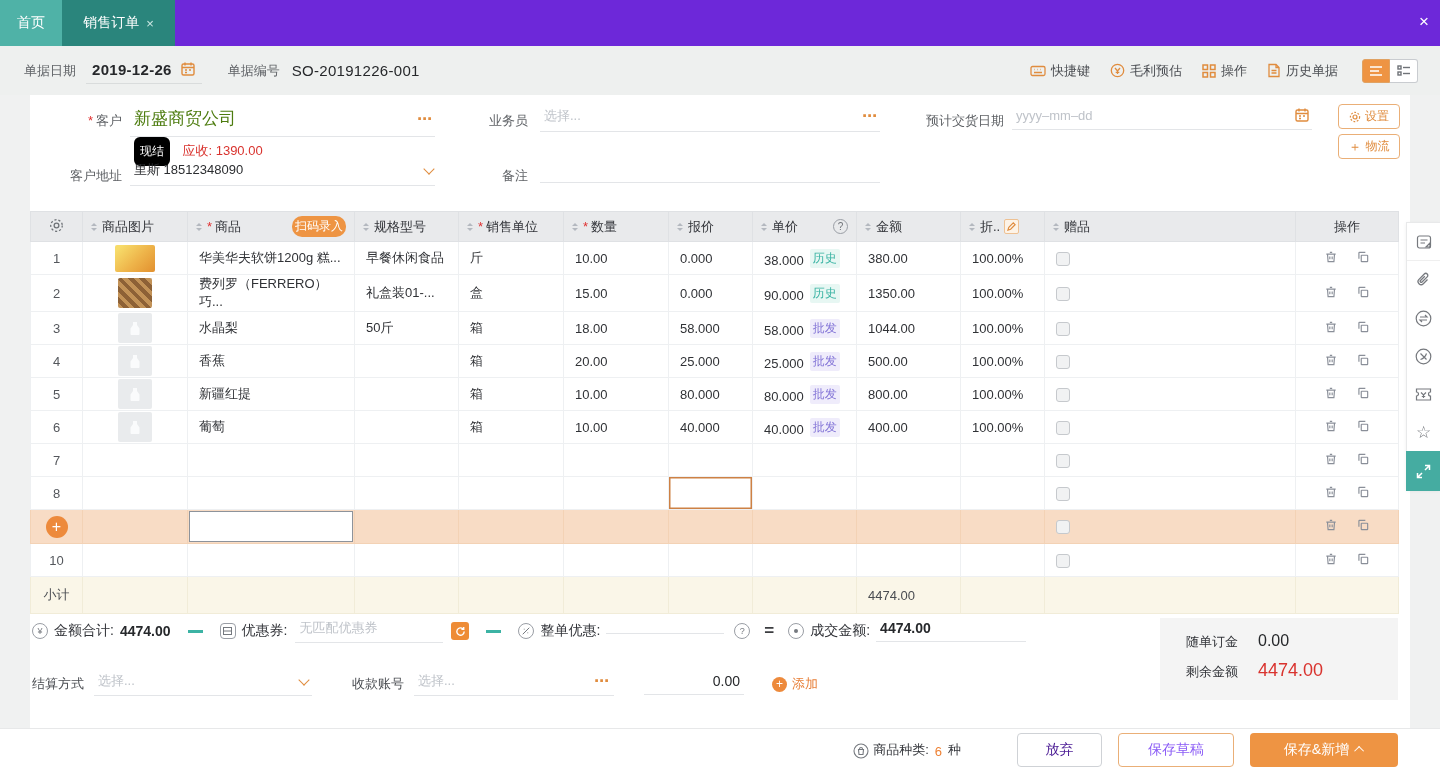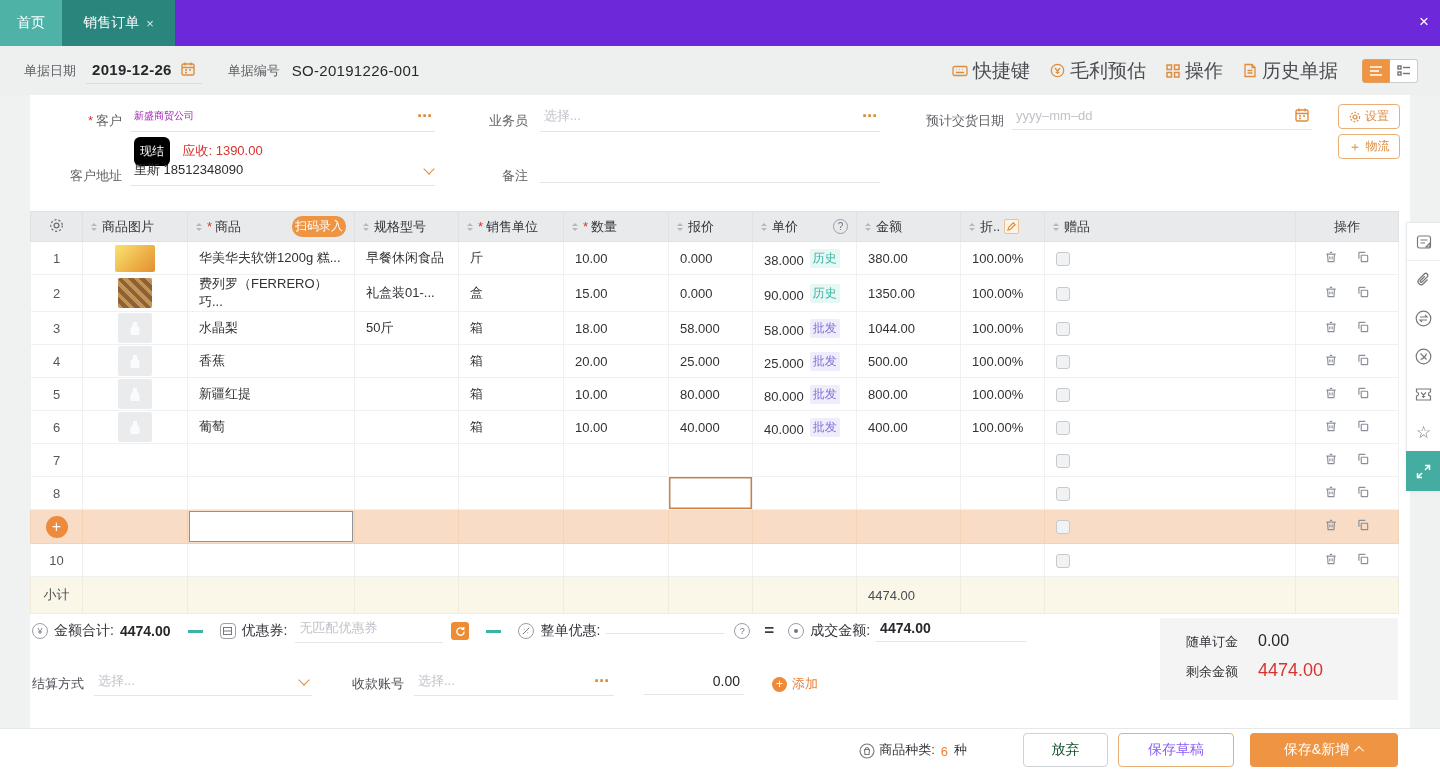--- a/index.html
+++ b/index.html
@@ -14,21 +14,21 @@
   .tab-close { font-size:13px; color:#cfe9e5; }
   .win-close { position:absolute; right:11px; top:12px; color:#fff; font-size:17px; line-height:20px; cursor:pointer; }
 
   
   .docbar { position:absolute; top:46px; left:0; width:100%; height:49px; background:#eef0ef; display:flex; align-items:center; padding:0 22px 0 24px; }
   .lbl { color:#5f6266; font-size:13px; }
   .docbar .field-date { display:flex; align-items:center; gap:8px; border-bottom:1px solid #d9dcdc; padding:3px 6px 5px 6px; margin:0 26px 0 10px; cursor:pointer; }
   .docbar .val { color:#26282b; font-size:15px; font-weight:bold; letter-spacing:.3px; }
   .doc-no { color:#26282b; font-size:15px; margin-left:12px; letter-spacing:.3px; }
   .doc-tools { margin-left:auto; display:flex; align-items:center; gap:20px; }
-  .tool { display:flex; align-items:center; gap:5px; font-size:19px; color:#4a4d52; cursor:pointer; }
+  .tool { display:flex; align-items:center; gap:5px; font-size:13px; color:#4a4d52; cursor:pointer; }
   .view-toggle { display:flex; margin-left:4px; }
   .vt-btn { width:28px; height:24px; display:flex; align-items:center; justify-content:center; cursor:pointer; border:1px solid #e0a263; }
   .vt-list { background:#ee9443; border-radius:3px 0 0 3px; }
   .vt-card { background:#fff; border:1px solid #c9ccd0; border-left:none; border-radius:0 3px 3px 0; }
 
   
   .main { position:absolute; top:95px; left:30px; width:1380px; height:633px; background:#fff; }
 
   
   .form-label { position:absolute; font-size:13px; color:#5f6266; text-align:right; }
@@ -92,21 +92,21 @@
   .dep-row { display:flex; align-items:baseline; margin-bottom:9px; }
   .dep-row .lbl { width:72px; font-size:13px; color:#33353a; }
   .dep-val { font-size:16px; color:#26282b; }
   .dep-val-red { font-size:18px; color:#d9332e; }
 
   
   .footer { position:absolute; left:0; bottom:0; width:100%; height:42px; background:#fff; border-top:1px solid #e7e8e9; display:flex; align-items:center; justify-content:flex-end; padding-right:42px; }
   .cat { display:flex; align-items:flex-end; gap:4px; font-size:13px; color:#33353a; margin-right:56px; }
   .cat .cnt { color:#ee8033; margin:0 2px; }
   .btn { height:34px; border-radius:4px; font-size:14px; display:flex; align-items:center; justify-content:center; cursor:pointer; }
-  .btn-plain { width:85px; background:#fff; border:1px solid #cfd2d6; color:#14532d; margin-right:10px; }
+  .btn-plain { width:85px; background:#fff; border:1px solid #cfd2d6; color:#4c1d95; margin-right:16px; }
   .btn-outline { width:116px; background:#fff; border:1px solid #eaaf77; color:#8b5cf6; margin-right:16px; }
   .btn-primary { width:148px; background:#ee9443; border:none; color:#fff; gap:8px; }
   .chev-up { width:7px; height:7px; border-left:1.5px solid #fff; border-top:1.5px solid #fff; transform:rotate(45deg) translateY(2px); }
 
   
   .rtool { position:absolute; right:0; top:222px; width:34px; height:268px; background:#fff; border:1px solid #e8e9ea; border-right:none; box-shadow:0 1px 4px rgba(0,0,0,.06); }
   .rslot { width:33px; height:38px; display:flex; align-items:center; justify-content:center; cursor:pointer; }
   .rslot-sep { border-bottom:1px solid #efefef; }
   .rslot-expand { width:34px; height:40px; background:#45aca1; margin-left:-1px; }
   .star-g { font-size:17px; color:#76797e; line-height:1; }
@@ -195,21 +195,21 @@
             </svg>
           </span>
       </span>
     </div>
   </div>
 
   <div class="main">
 
     <div class="form-label" style="left:26px;top:17px;width:66px;"><span class="req">*</span><span>客户</span></div>
     <div class="ufield" style="left:100px;top:12px;width:305px;">
-      <span style="color:#a21caf;font-size:10px;">新盛商贸公司</span>
+      <span style="color:#4d7c0f;font-size:17px;">新盛商贸公司</span>
       <span class="more-dots">⋯</span>
     </div>
 
     <div class="form-label" style="left:440px;top:17px;width:58px;">业务员</div>
     <div class="ufield" style="left:510px;top:12px;width:340px;">
       <span class="ph">选择...</span>
       <span class="more-dots">⋯</span>
     </div>
 
     <div class="form-label" style="left:882px;top:17px;width:92px;">预计交货日期</div>

